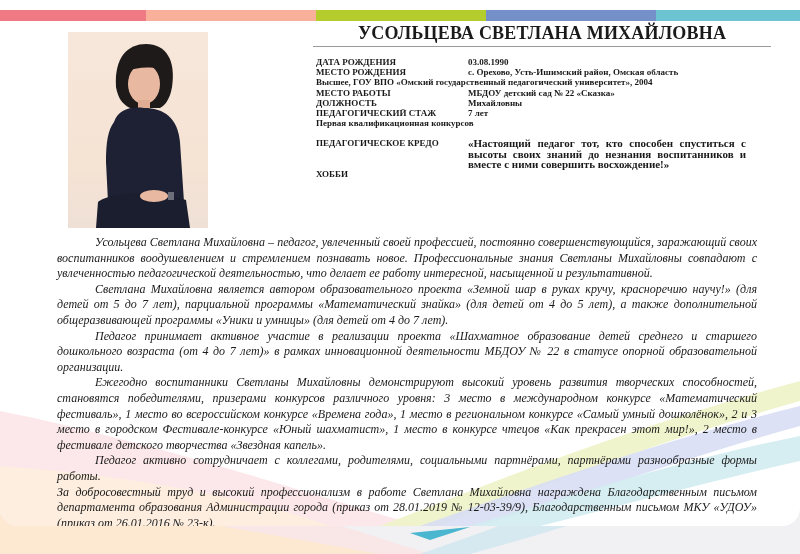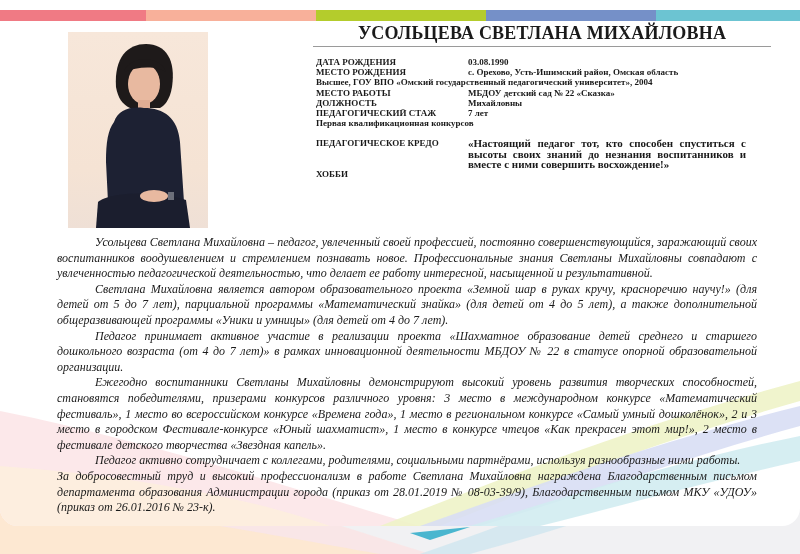--- a/index.html
+++ b/index.html
@@ -121,16 +121,16 @@
     <div class="info-row">
       <div class="info-label">ХОББИ</div>
     </div>
   </div>
 
   <div class="bio">
     <p>Усольцева Светлана Михайловна – педагог, увлеченный своей профессией, постоянно совершенствующийся, заражающий своих воспитанников воодушевлением и стремлением познавать новое.  Профессиональные знания Светланы Михайловны совпадают с увлеченностью педагогической деятельностью, что делает ее работу интересной, насыщенной и результативной.</p>
     <p>Светлана Михайловна является автором образовательного проекта «Земной шар в руках кручу, красноречию научу!» (для детей от 5 до 7 лет), парциальной программы «Математический знайка» (для детей от 4 до 5 лет), а также дополнительной общеразвивающей программы «Уники и умницы» (для детей от 4 до 7 лет).</p>
     <p>Педагог принимает активное участие в реализации проекта «Шахматное образование детей среднего и старшего дошкольного возраста (от 4 до 7 лет)» в рамках инновационной деятельности МБДОУ № 22 в статусе опорной образовательной организации.</p>
     <p>Ежегодно воспитанники Светланы Михайловны демонстрируют высокий уровень развития творческих способностей, становятся победителями, призерами конкурсов различного уровня: 3 место в международном конкурсе «Математический фестиваль», 1 место во всероссийском конкурсе «Времена года», 1 место в региональном конкурсе «Самый умный дошколёнок», 2 и 3 место в городском Фестивале-конкурсе «Юный шахматист», 1 место в конкурсе чтецов «Как прекрасен этот мир!», 2 место в фестивале детского творчества «Звездная капель».</p>
-    <p>Педагог активно сотрудничает с коллегами, родителями, социальными партнёрами, используя разнообразные ними работы.</p>
-    <p class="noindent">За добросовестный труд и высокий профессионализм в работе Светлана Михайловна награждена Благодарственным письмом департамента образования Администрации города (приказ от 28.01.2019 № 08-03-39/9), Благодарственным письмом МКУ «УДОУ» (приказ от 26.01.2016 № 23-к).</p>
+    <p>Педагог активно сотрудничает с коллегами, родителями, социальными партнёрами, партнёрами разнообразные формы работы.</p>
+    <p class="noindent">За добросовестный труд и высокий профессионализм в работе Светлана Михайловна награждена Благодарственным письмом департамента образования Администрации города (приказ от 28.01.2019 № 12-03-39/9), Благодарственным письмом МКУ «УДОУ» (приказ от 26.01.2016 № 23-к).</p>
   </div>
 </div>
 
 </body></html>

